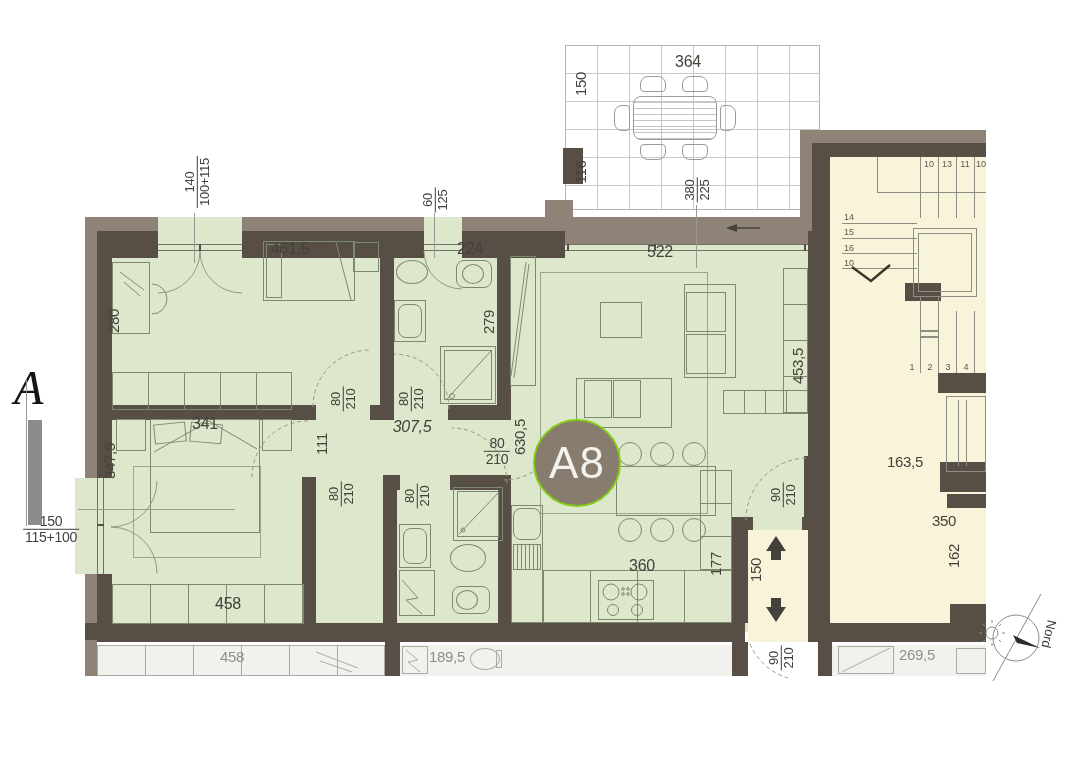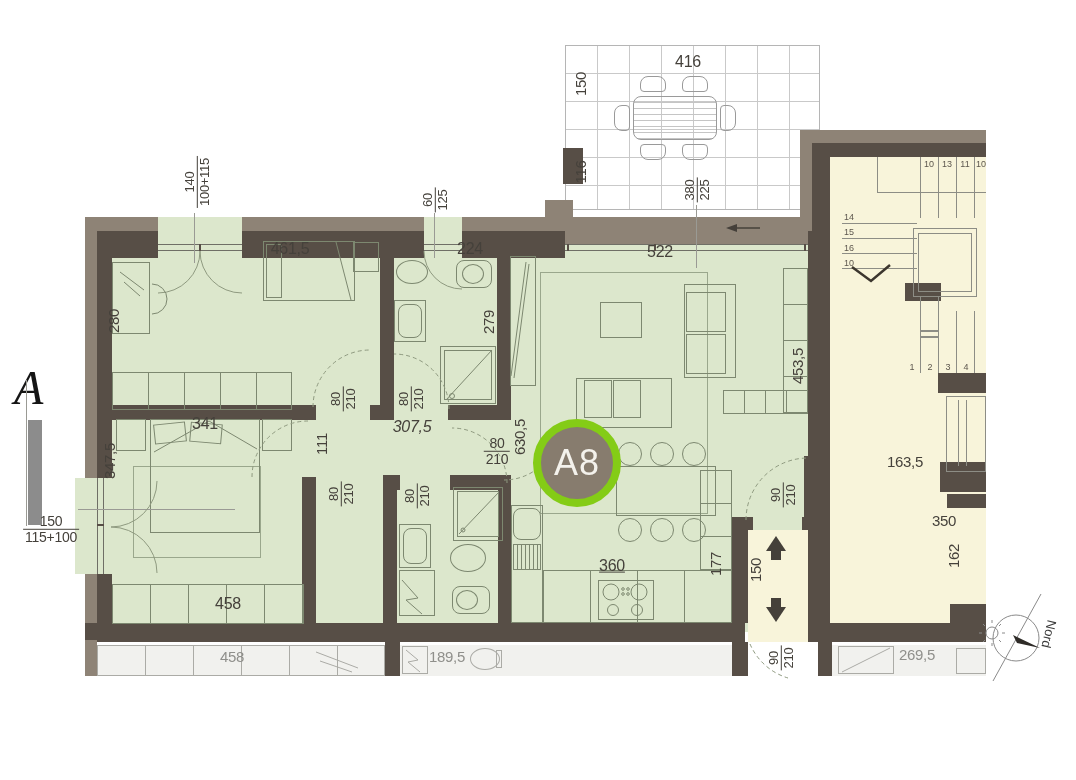--- a/index.html
+++ b/index.html
@@ -23,22 +23,22 @@
        transform:translate(-50%,-50%);letter-spacing:-.3px;}
   .dim.big{font-size:16px;}
   .dim.rot{transform:translate(-50%,-50%) rotate(-90deg);}
   .dim.gray{color:#8f8f8b;}
   .frac{display:inline-block;text-align:center;font-size:13px;}
   .frac b{display:block;font-weight:normal;padding:0 2px;}
   .frac b + b{border-top:1px solid #45413b;}
   .sn{position:absolute;font-size:9px;color:#5d574e;transform:translate(-50%,-50%);}
   .ebox{position:absolute;border:1px solid #8d8d85;box-sizing:border-box;}
   #badge{position:absolute;left:533px;top:419px;width:88px;height:88px;border-radius:50%;
-         background:#877c6e;border:8px solid #84cc16;display:flex;align-items:center;justify-content:center;
-         color:#f4f2ec;font-size:36px;letter-spacing:1px;box-sizing:border-box;}
+         background:#877c6e;border:2px solid #84cc16;display:flex;align-items:center;justify-content:center;
+         color:#f4f2ec;font-size:44px;letter-spacing:1px;box-sizing:border-box;}
   #sectionA{position:absolute;left:14px;top:360px;font-family:"Liberation Serif",serif;
             font-style:italic;font-size:48px;color:#151515;}
   #nord{position:absolute;left:1049px;top:634px;font-size:13px;color:#3c3c3c;
         transform:translate(-50%,-50%) rotate(103deg);}
   svg.overlay{position:absolute;left:0;top:0;pointer-events:none;}
 </style>
 </head>
 <body>
 
 <div id="plan">
@@ -303,21 +303,21 @@
           <line x1="999" y1="640" x2="1001" y2="642"></line>
         <line x1="985" y1="640" x2="983" y2="642"></line>
           <line x1="999" y1="626" x2="1001" y2="624"></line>
       </g>
       <polygon points="1013,635 1040,648 1017,643" fill="#2e2b27" stroke="none"></polygon>
     </g>
   </svg>
 
   <div id="badge">A8</div>
 
-  <div class="dim big" style="left:688px;top:62px;">416</div>
+  <div class="dim big" style="left:688px;top:62px;">364</div>
   <div class="dim rot" style="left:581px;top:84px;">150</div>
   <div class="dim rot" style="left:581px;top:172px;">116</div>
   <div class="dim rot" style="left:697px;top:190px;">
     <span class="frac"><b>380</b><b>225</b></span></div>
 
   <div class="dim rot" style="left:197px;top:182px;">
     <span class="frac"><b>140</b><b>100+115</b></span></div>
   <div class="dim rot" style="left:435px;top:200px;">
     <span class="frac"><b>60</b><b>125</b></span></div>
   <div class="dim" style="left:51px;top:529px;">
@@ -328,21 +328,21 @@
   <div class="dim big" style="left:470px;top:249px;">224</div>
   <div class="dim rot" style="left:489px;top:322px;">279</div>
   <div class="dim big" style="left:660px;top:252px;">522</div>
   <div class="dim rot" style="left:798px;top:366px;">453,5</div>
   <div class="dim rot" style="left:520px;top:437px;">630,5</div>
   <div class="dim big" style="left:412px;top:427px;font-style:italic;">307,5</div>
   <div class="dim rot" style="left:322px;top:444px;">111</div>
   <div class="dim big" style="left:205px;top:424px;">341</div>
   <div class="dim rot" style="left:110px;top:461px;">347,5</div>
   <div class="dim big" style="left:228px;top:604px;">458</div>
-  <div class="dim big" style="left:612px;top:566px;text-decoration:underline;">360</div>
+  <div class="dim big" style="left:642px;top:566px;">360</div>
   <div class="dim rot" style="left:716px;top:564px;">177</div>
 
   <div class="dim rot" style="left:343px;top:399px;">
     <span class="frac"><b>80</b><b>210</b></span></div>
   <div class="dim rot" style="left:411px;top:399px;">
     <span class="frac"><b>80</b><b>210</b></span></div>
   <div class="dim rot" style="left:341px;top:494px;">
     <span class="frac"><b>80</b><b>210</b></span></div>
   <div class="dim rot" style="left:417px;top:496px;">
     <span class="frac"><b>80</b><b>210</b></span></div>

